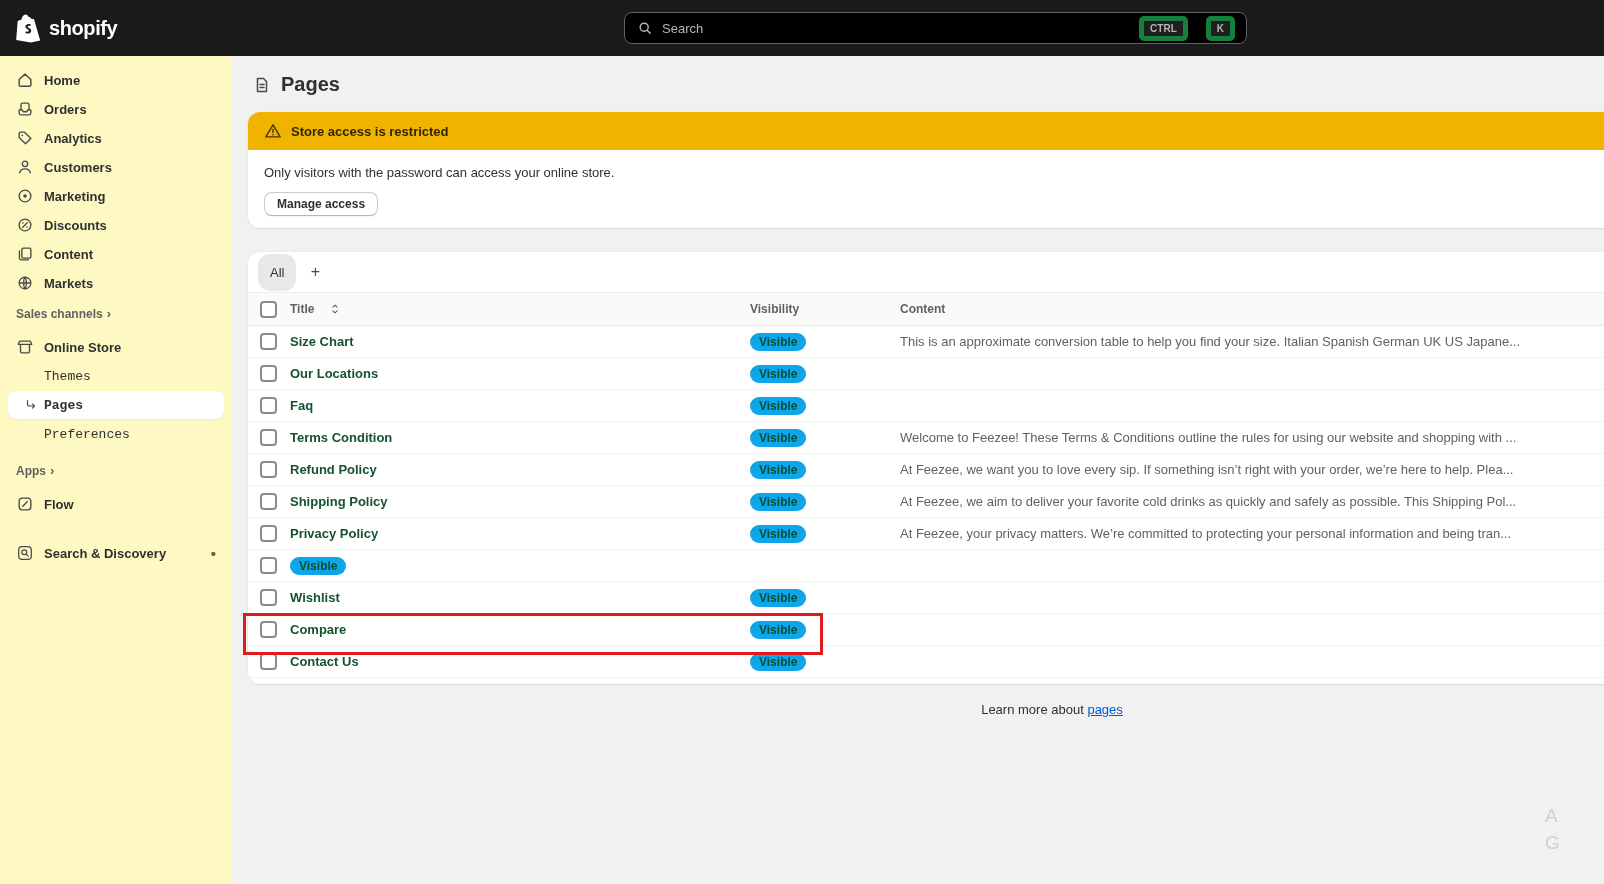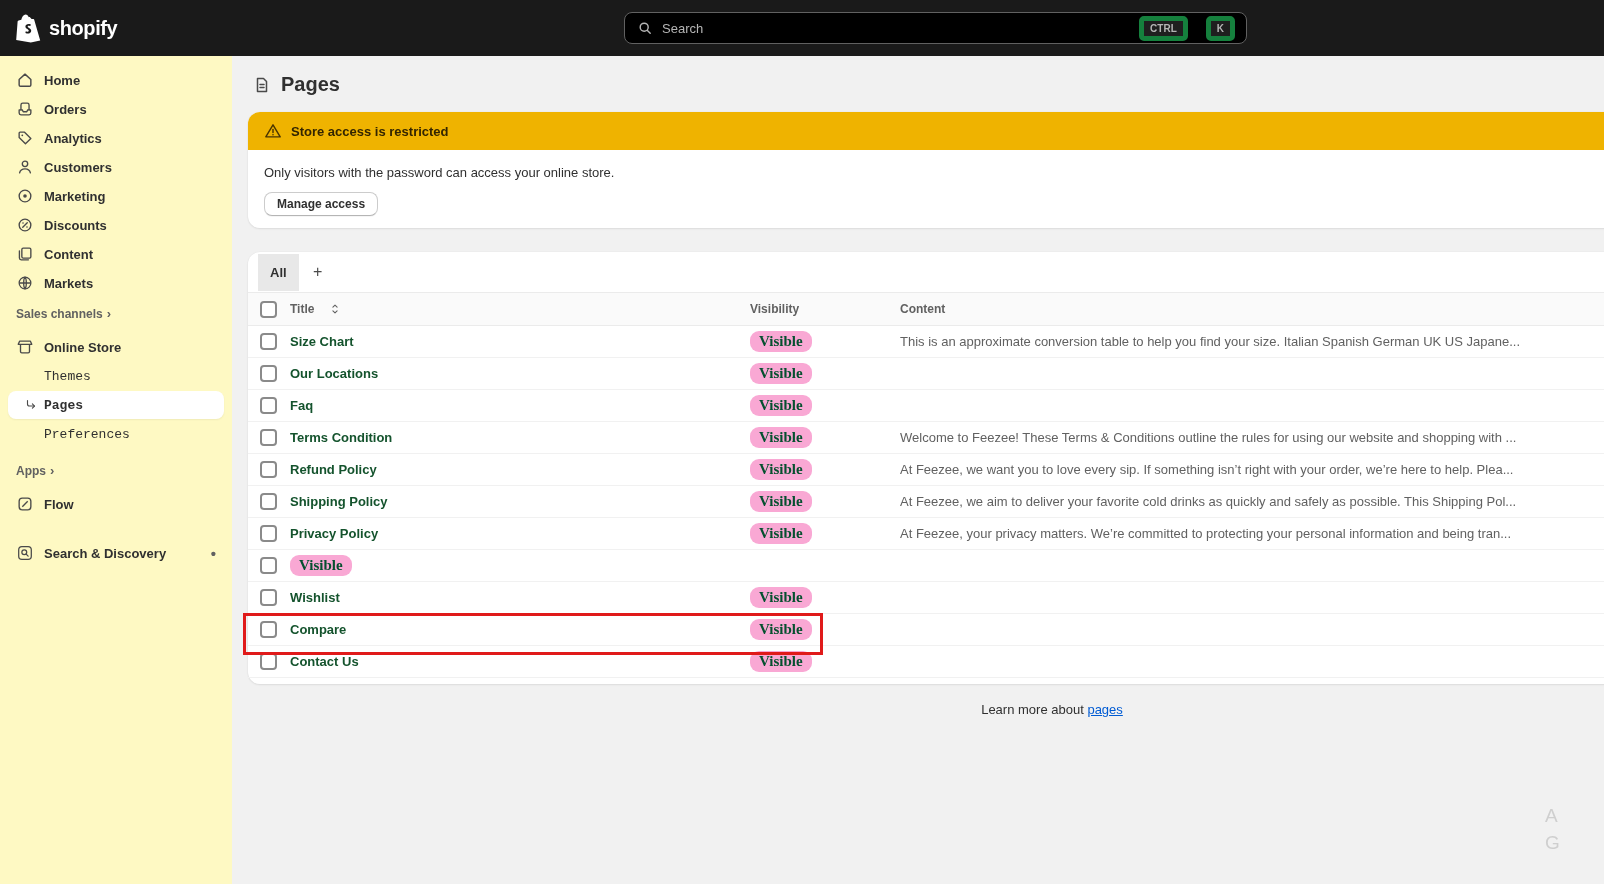--- a/index.html
+++ b/index.html
@@ -41,35 +41,35 @@
   .alert-banner { height:38px; background:#efb300; display:flex; align-items:center; gap:9px;
     padding:0 16px; font-size:13px; font-weight:700; color:#332500; }
   .alert-body { padding:14px 16px 12px; }
   .alert-desc { font-size:13px; color:#303030; margin-bottom:10px; line-height:18px; }
   .btn { display:inline-block; background:#fff; border:1px solid #ccc; border-bottom-color:#b5b5b5;
     border-radius:8px; padding:4px 12px; font-size:12px; font-weight:700; color:#303030; cursor:pointer;
     box-shadow:0 1px 0 rgba(0,0,0,.04); }
   
   .table-card { top:196px; height:432px; padding-top:6px; }
   .tabs { display:flex; align-items:center; gap:6px; padding:0 10px 6px; height:34px; }
-  .tab { padding:11px 12px; border-radius:0; font-size:13px; font-weight:700; color:#303030; cursor:pointer; }
+  .tab { padding:11px 12px; border-radius:12px; font-size:13px; font-weight:400; color:#303030; cursor:pointer; }
   .tab.active { background:#e8e8e8; }
   .tab-add { width:26px; height:26px; border-radius:8px; display:flex; align-items:center; justify-content:center;
     font-size:16px; color:#4a4a4a; cursor:pointer; }
   .thead { display:flex; align-items:center; height:34px; background:#fafafa;
     border-top:1px solid #ebebeb; border-bottom:1px solid #ebebeb; font-size:12px; font-weight:600; color:#616161; }
   .trow { display:flex; align-items:center; height:32px; border-bottom:1px solid #f1f1f1; font-size:13px; }
   .c-check { width:30px; padding-left:12px; display:flex; align-items:center; }
   .cb { width:17px; height:17px; border:2px solid #8a8a8a; border-radius:4px; background:#fff; cursor:pointer; }
   .c-title { width:460px; padding-left:12px; display:flex; align-items:center; gap:15px; }
   .c-vis { width:162px; padding-left:12px; }
   .c-content { flex:1; padding-right:24px; overflow:hidden; white-space:nowrap; color:#616161; }
   .row-title { font-weight:700; color:#14532d; cursor:pointer; }
-  .badge { display:inline-block; background:#f9a8d4; color:#05502f; font-size:15px; font-weight:600;
-    padding:2px 9px; border-radius:9px;font-family:Liberation Serif, serif; }
+  .badge { display:inline-block; background:#0ea5e9; color:#05502f; font-size:12px; font-weight:600;
+    padding:2px 9px; border-radius:9px; }
   .sort-icon { color:#616161; }
   .learn-more { position:absolute; left:16px; top:646px; width:1608px; text-align:center; font-size:13px; color:#303030; }
   .learn-more a { color:#005bd3; text-decoration:underline; cursor:pointer; }
   
   .annotation { position:absolute; left:243px; top:613px; width:580px; height:42px;
     border:3px solid #e01a1a; z-index:50; pointer-events:none; }
   
   .stray { position:absolute; left:1545px; top:802px; color:#cfcfcf; font-size:19px; line-height:27px; z-index:5; }
   svg { display:block; }
 </style>

